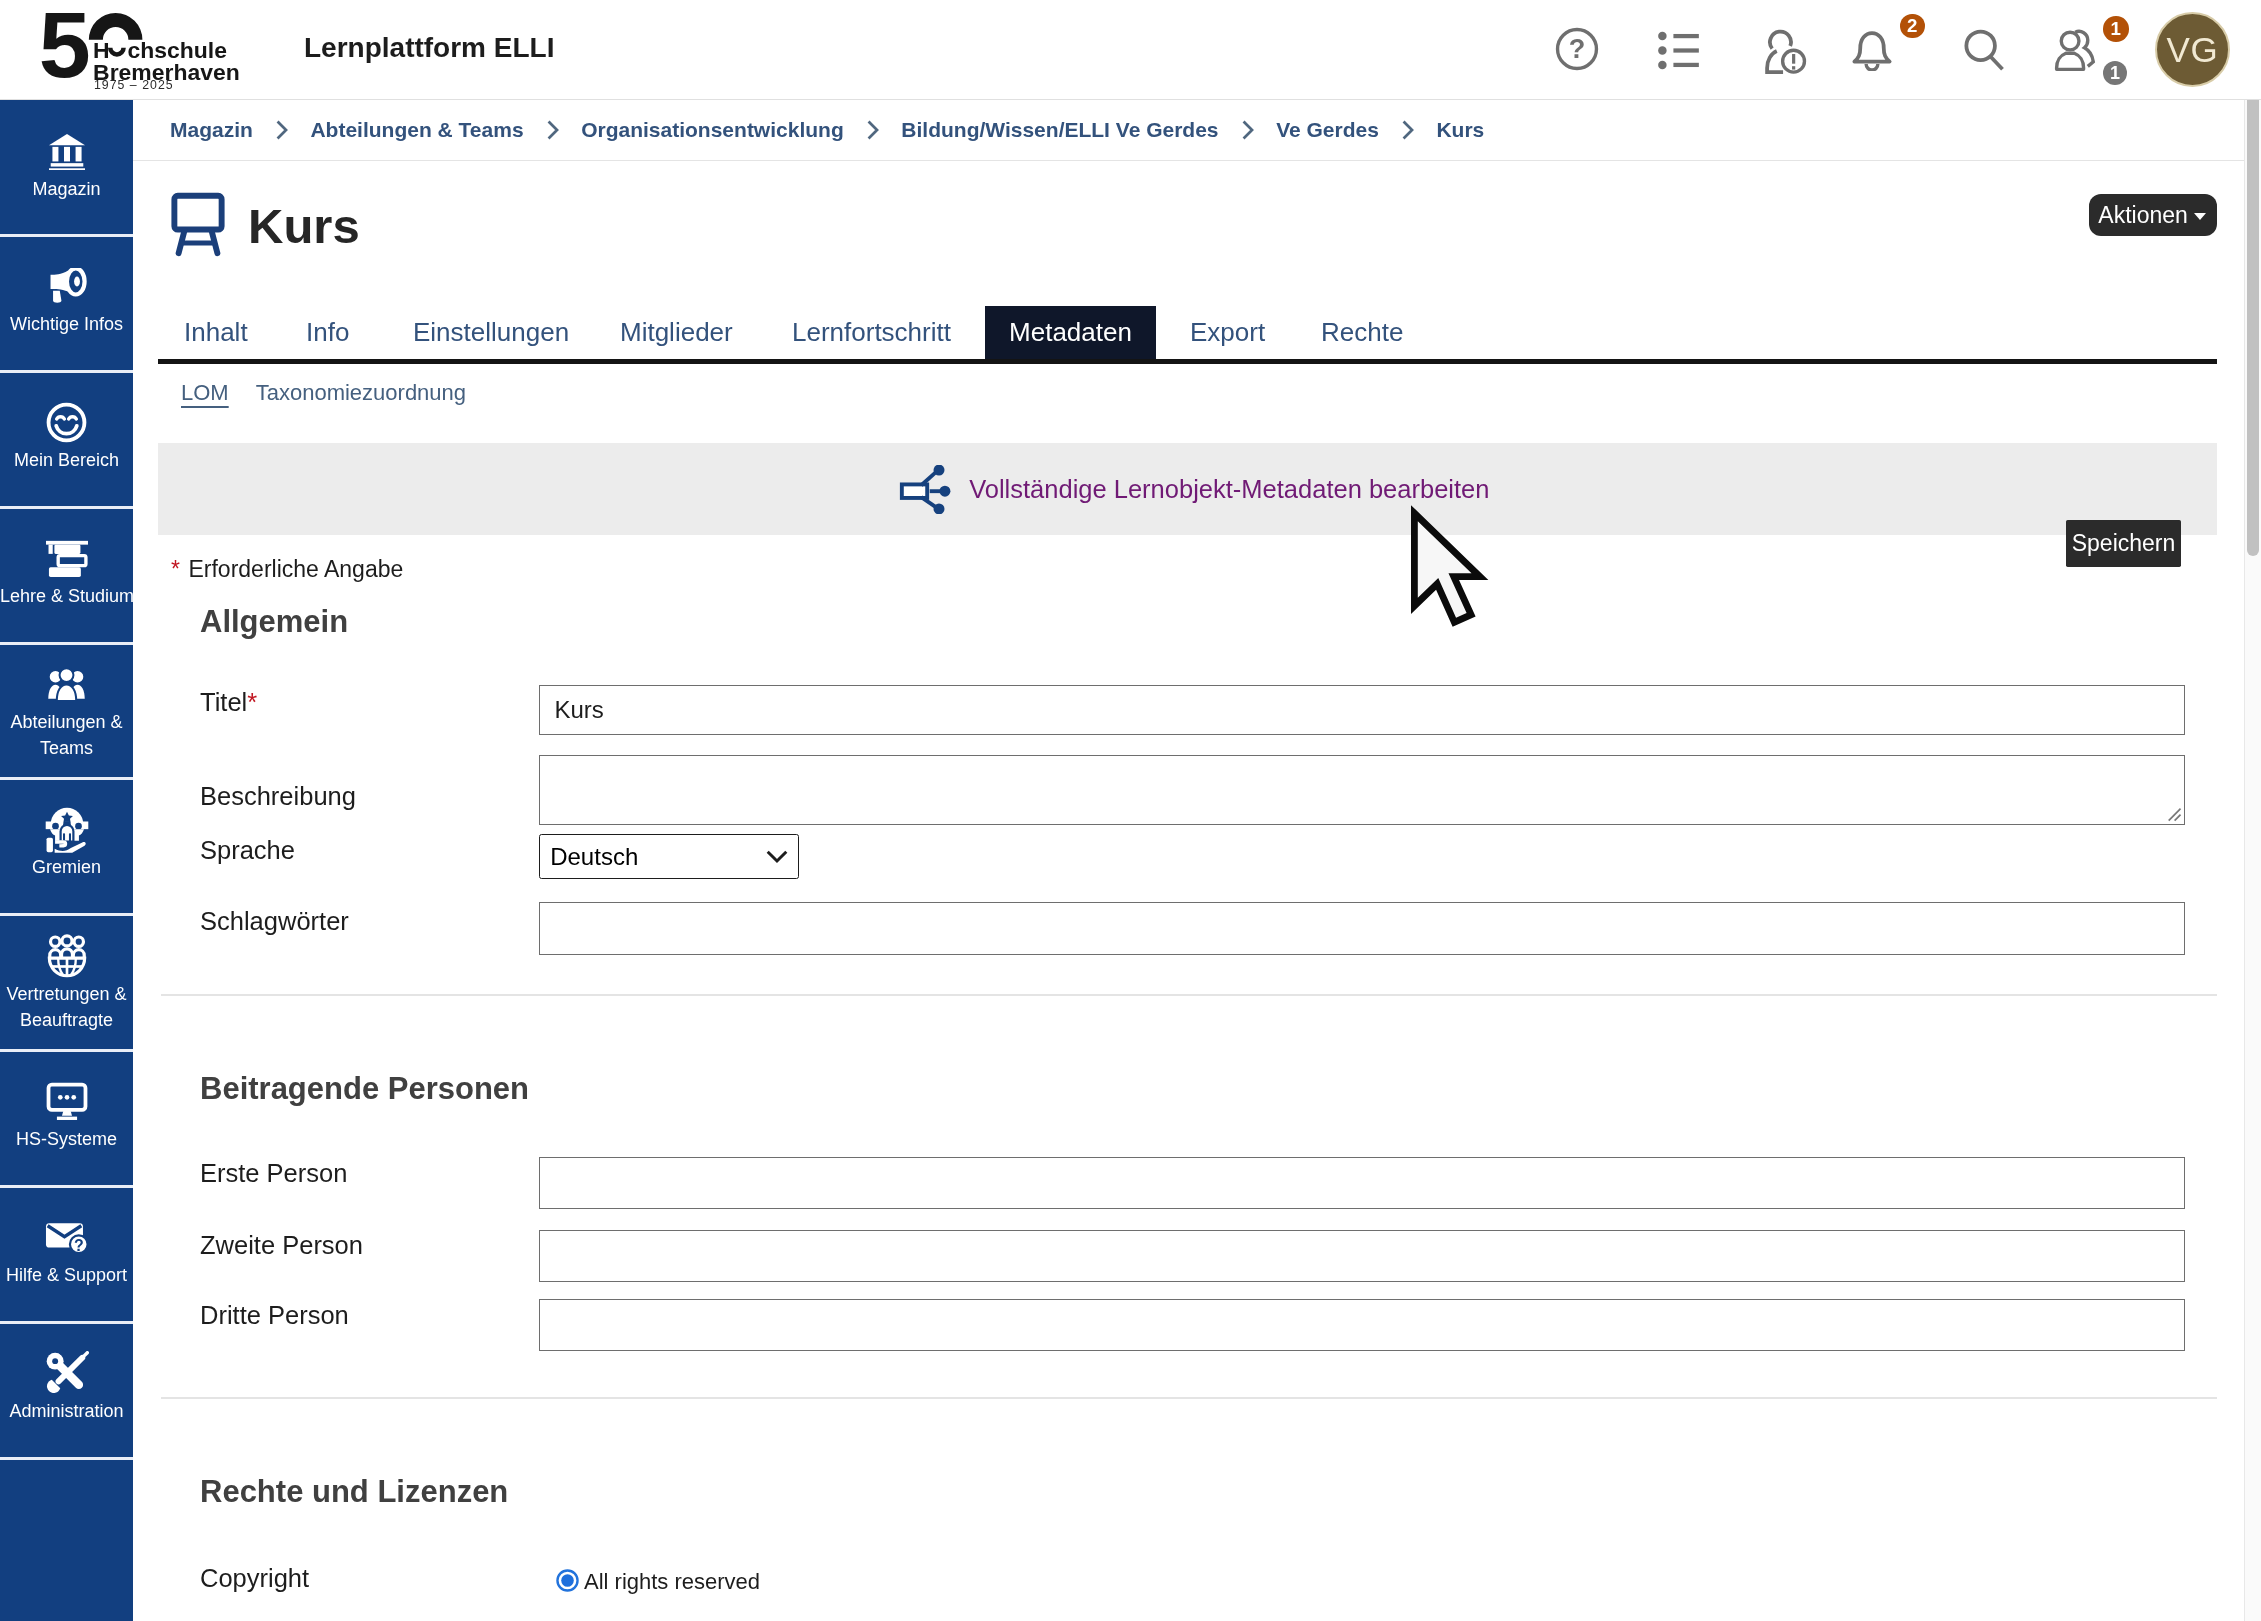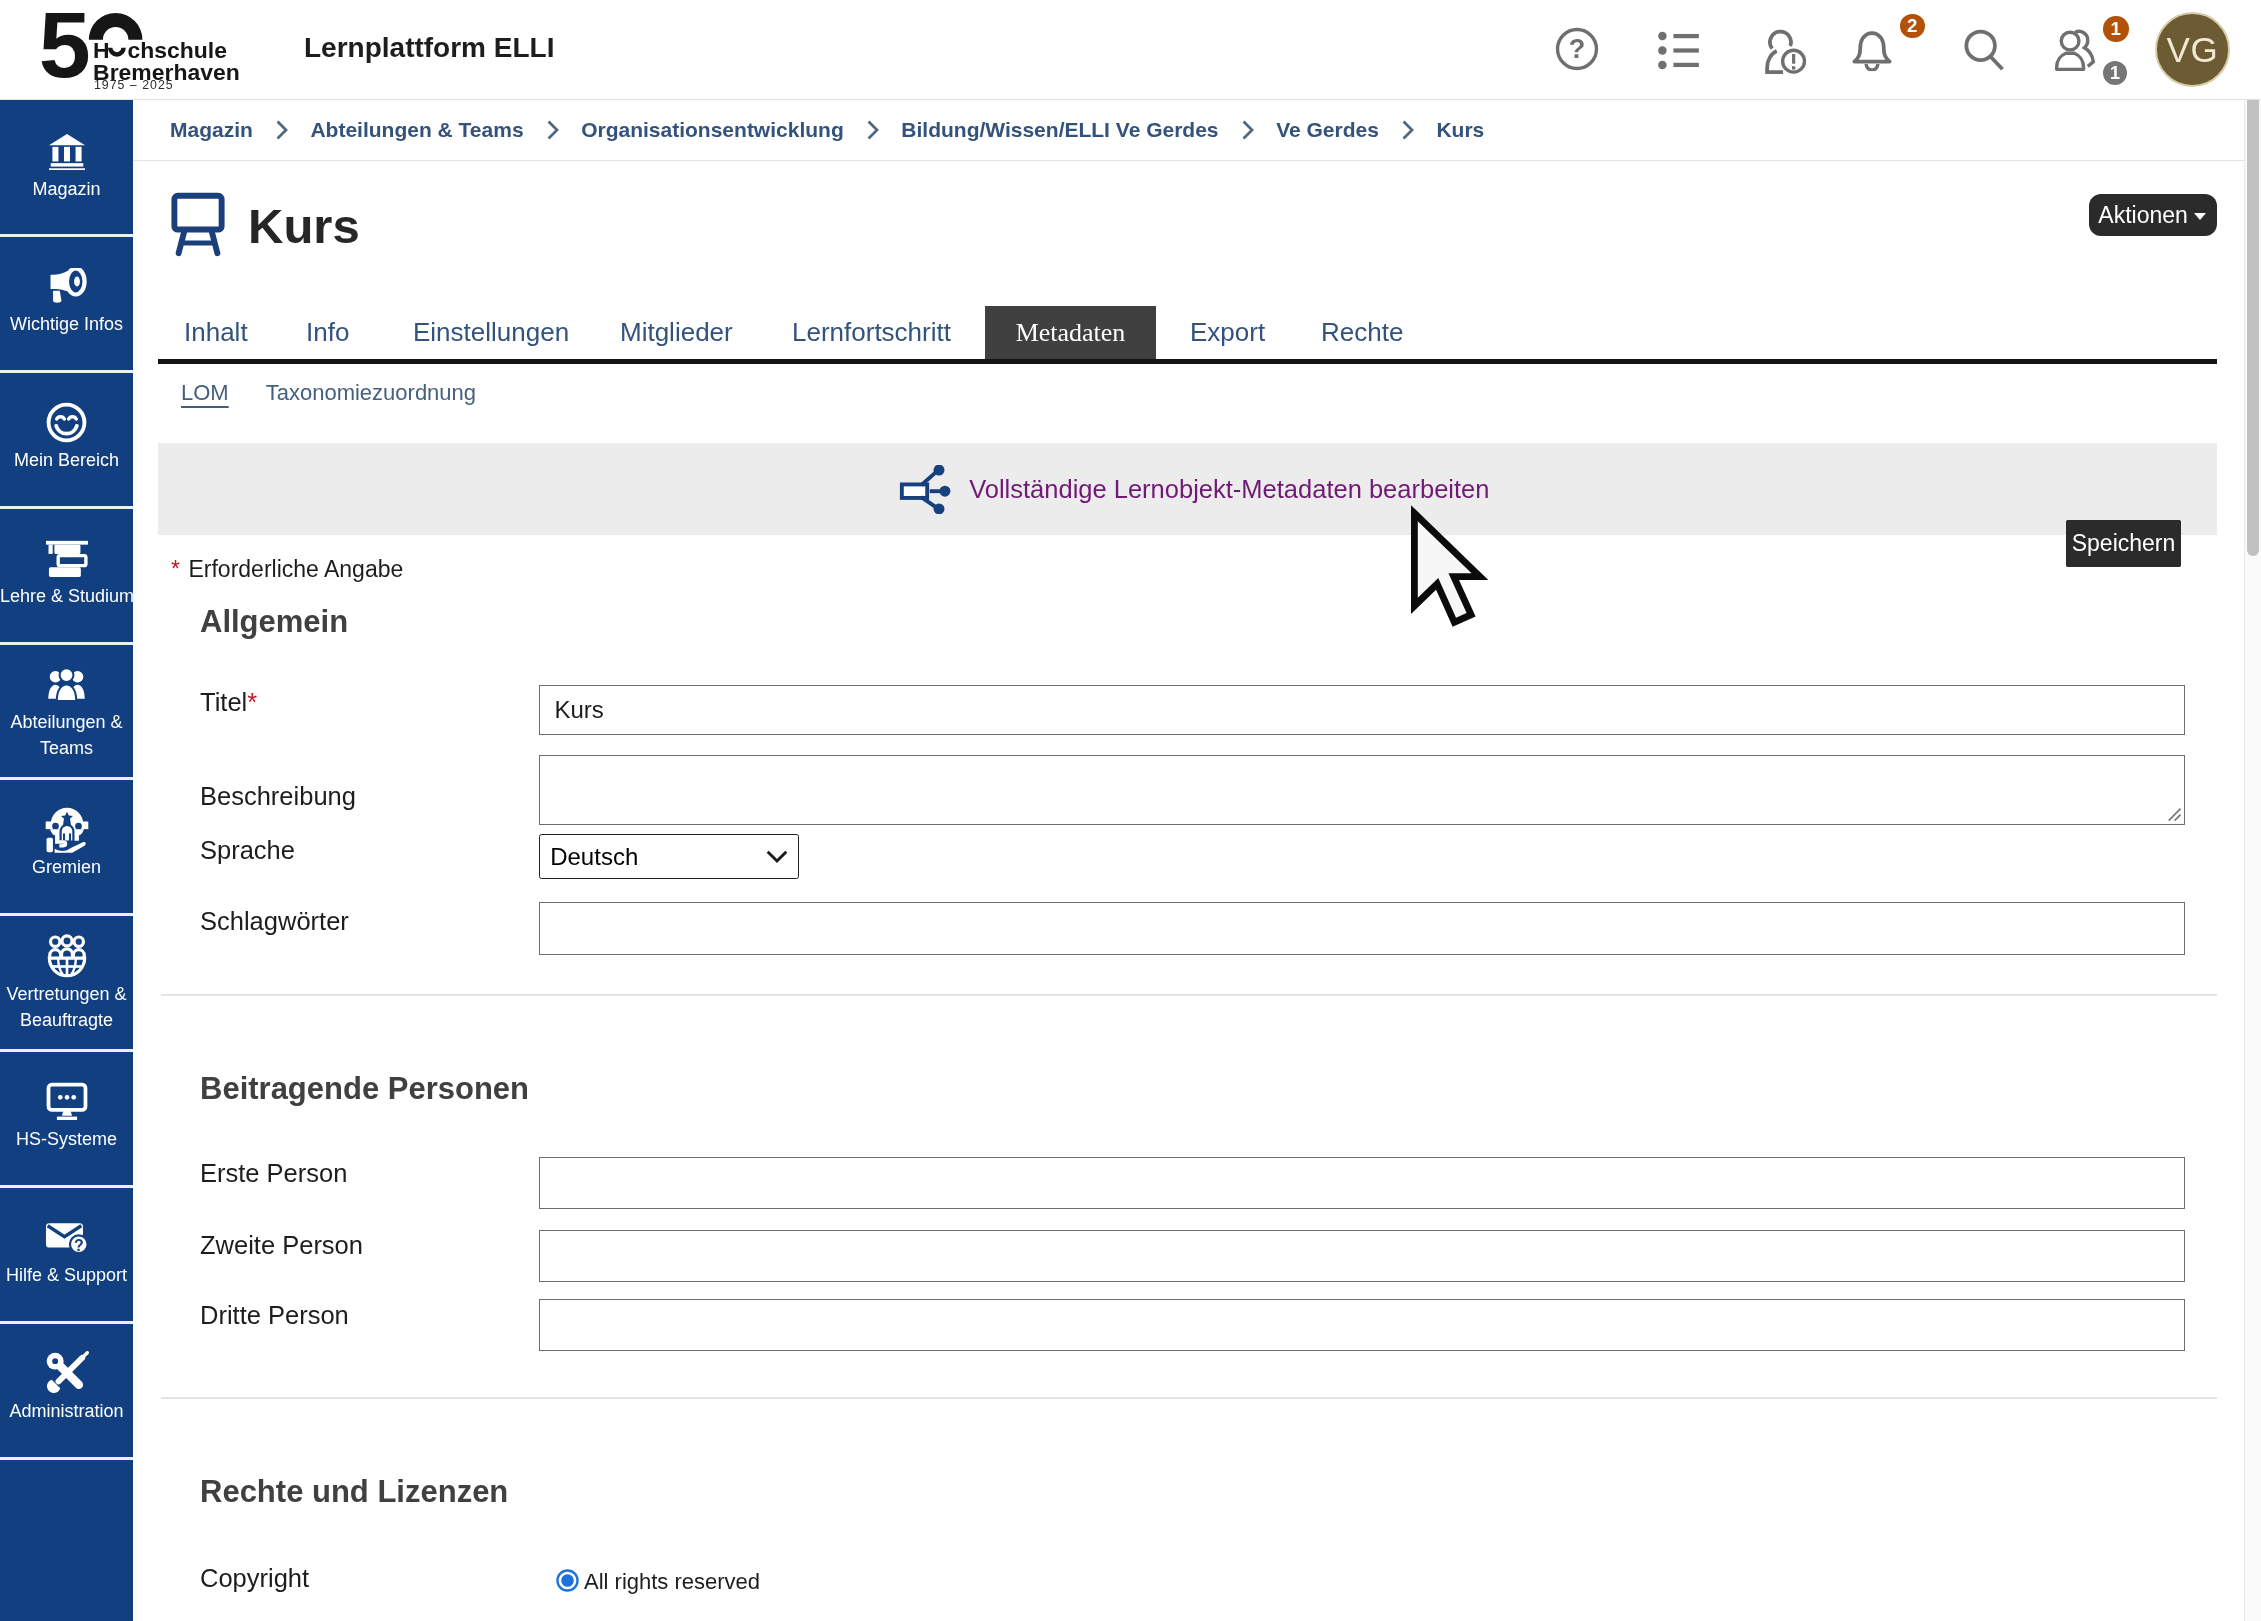--- a/index.html
+++ b/index.html
@@ -21,23 +21,23 @@
   
   #crumbs { position:absolute; left:133px; top:100px; width:2128px; height:61px; background:#fff; border-bottom:1.7px solid #e4e4e4; }
   #crumbs .row { position:absolute; left:37px; top:0; height:59px; display:flex; align-items:center; font-size:21px; font-weight:700; color:#33527c; white-space:nowrap; }
   #crumbs .sep { margin:0 22px; display:flex; align-items:center; }
   
   #h1 { position:absolute; left:248px; top:198px; font-size:49px; font-weight:700; color:#262626; }
   #btn-aktionen { position:absolute; left:2089px; top:194px; width:128px; height:42px; background:#2b2b2b; border-radius:12px; color:#fff; font-size:23px; display:flex; align-items:center; justify-content:space-between; padding:0 11px 0 9.3px; }
   #btn-aktionen .caret { width:0; height:0; border-left:6.8px solid transparent; border-right:6.8px solid transparent; border-top:7.6px solid #fff; margin-top:2.5px; }
   
   .tab { position:absolute; top:306px; height:53px; display:flex; align-items:center; font-size:26px; color:#33527c; }
-  .tab.active { background:#404040; color:#fff; justify-content:center;font-family:Liberation Serif, serif; }
+  .tab.active { background:#0f172a; color:#fff; justify-content:center; }
   #tabline { position:absolute; left:158px; top:359px; width:2059px; height:5.1px; background:#141414; }
-  #subtabs { position:absolute; left:181px; top:380px; display:flex; gap:37px; font-size:22px; color:#45607f; }
+  #subtabs { position:absolute; left:181px; top:380px; display:flex; gap:27px; font-size:22px; color:#45607f; }
   #subtabs .st.active { text-decoration:underline; text-underline-offset:6px; text-decoration-thickness:1.7px; }
   
   #banner { position:absolute; left:158px; top:443px; width:2059px; height:92px; background:#ececec; display:flex; align-items:center; justify-content:center; gap:17px; padding-left:13.6px; }
   #banner .txt { font-size:25.5px; color:#701a75; }
   
   #req { position:absolute; left:171px; top:556px; font-size:23px; color:#1d1d1d; }
   #req .star { color:#c11722; margin-right:8.5px; }
   .darkbtn { position:absolute; background:#2b2b2b; color:#fff; font-size:23px; display:flex; align-items:center; justify-content:center; border-radius:1.7px; }
   
   .h2 { position:absolute; left:200px; font-size:31px; font-weight:700; color:#404040; }

